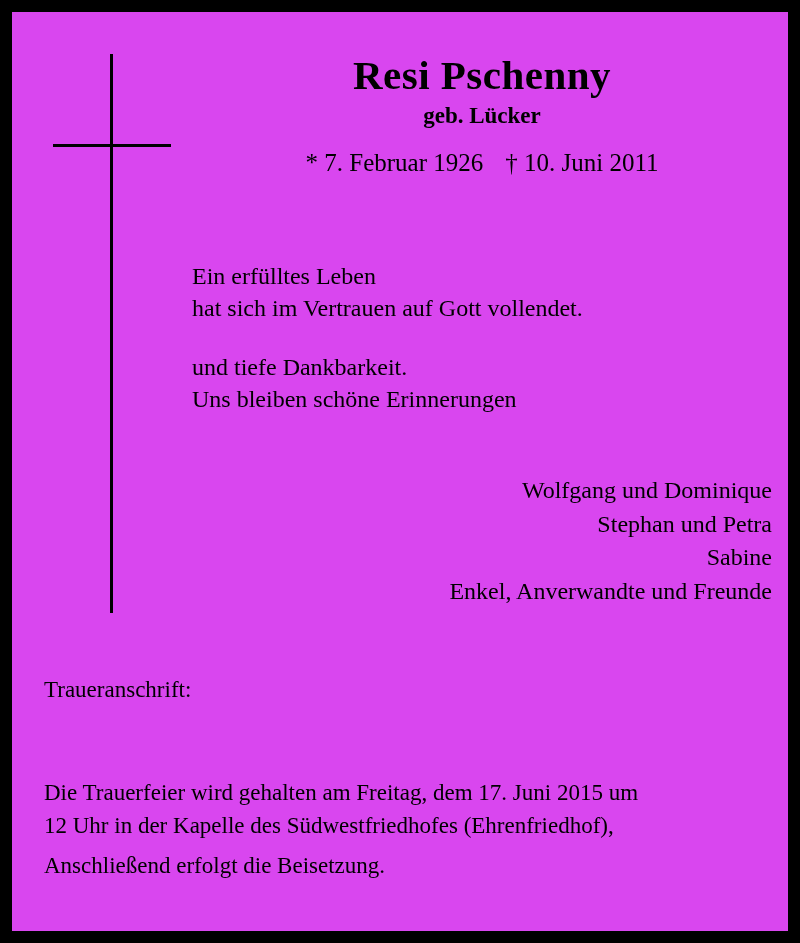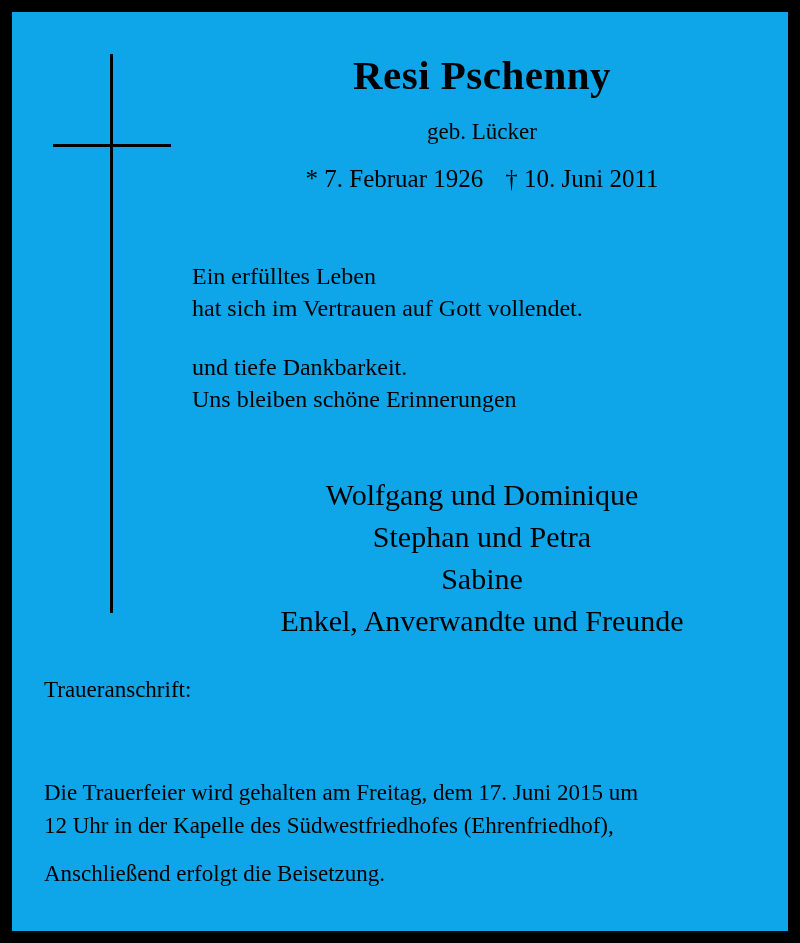--- a/index.html
+++ b/index.html
@@ -12,21 +12,21 @@
     height: 943px;
     font-family: "Liberation Serif", serif;
     color: #000000;
   }
   .notice {
     position: absolute;
     left: 12px;
     top: 12px;
     width: 776px;
     height: 919px;
-    background: #0ea5e9;
+    background: #d946ef;
     box-sizing: border-box;
     overflow: hidden;
   }
   
   .cross-vertical {
     position: absolute;
     left: 98px;
     top: 42px;
     width: 3px;
     height: 559px;
@@ -48,21 +48,22 @@
     text-align: center;
   }
   .name {
     font-size: 41px;
     font-weight: bold;
     line-height: 1.15;
     letter-spacing: 0.5px;
   }
   .maiden {
     font-size: 23px;
-    margin-top: 20px;
+    margin-top: 4px;
+    font-weight: bold;
   }
   .dates {
     font-size: 25px;
     margin-top: 20px;
     text-align: center;
   }
   .dates .sep {
     display: inline-block;
     width: 22px;
   }
@@ -76,42 +77,42 @@
     line-height: 1.35;
   }
   .verse-para + .verse-para {
     margin-top: 26px;
   }
   .family-block {
     position: absolute;
     left: 180px;
     top: 462px;
     width: 580px;
-    text-align: center;
-    font-size: 30px;
+    text-align: right;
+    font-size: 24px;
     line-height: 1.4;
   }
   .address-block {
     position: absolute;
     left: 32px;
     top: 661px;
     width: 720px;
     font-size: 23px;
     line-height: 1.45;
   }
   .service-block {
     position: absolute;
     left: 32px;
     top: 764px;
     width: 730px;
     font-size: 23px;
     line-height: 1.45;
   }
   .service-block .after {
-    margin-top: 14px;
+    margin-top: 6px;
   }
 </style>
 </head>
 <body>
 
 <div class="notice">
 
   <div class="cross-vertical"></div>
   <div class="cross-horizontal"></div>
 

